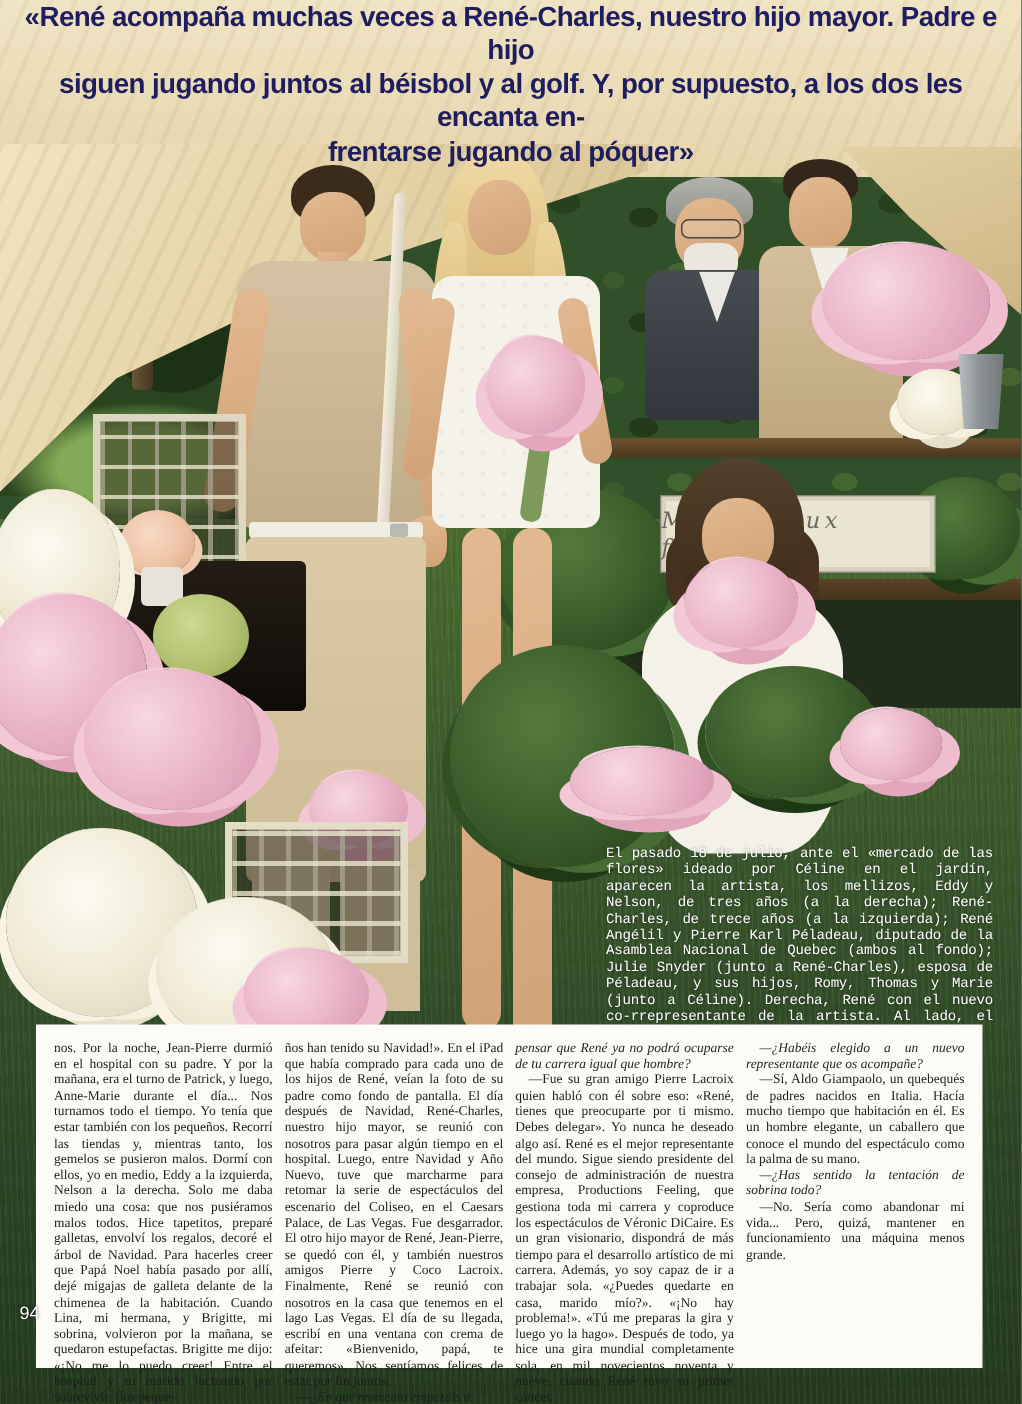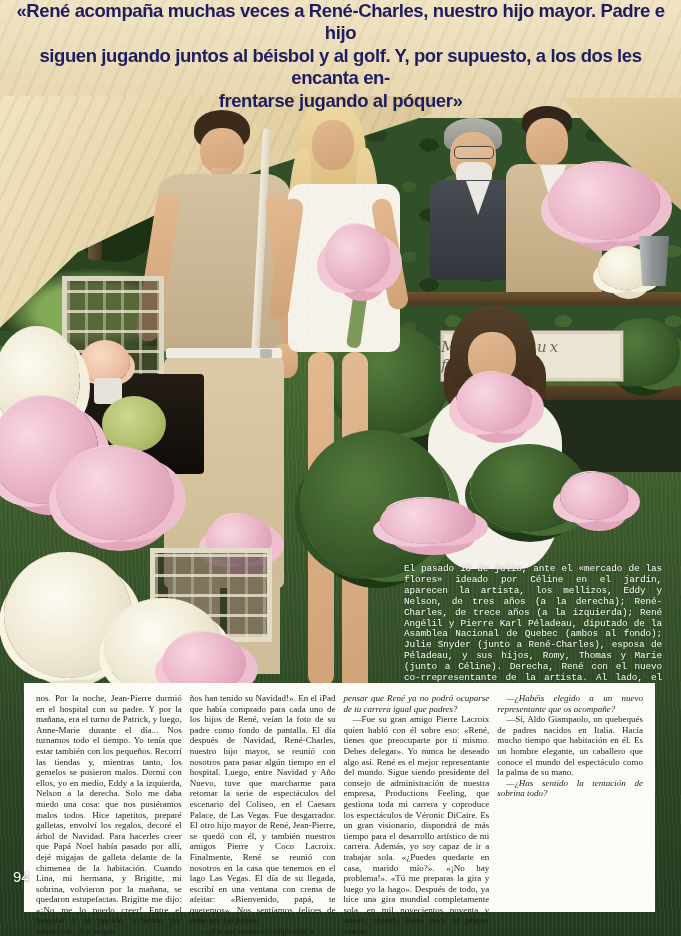--- a/index.html
+++ b/index.html
@@ -82,21 +82,21 @@
   .cols{display:flex;gap:8px;}
   .col{width:146px;font-size:9px;line-height:10.6px;color:#1e1e1e;text-align:justify;hyphens:auto;}
   .col p{margin:0;}
   .col p.indent{text-indent:9px;}
   .col p.italic{font-style:italic;}
   .credits{position:absolute;right:12px;bottom:7px;text-align:right;
     font-family:"Liberation Sans",sans-serif;font-size:7.6px;line-height:9.4px;
     color:#3a3a3a;white-space:pre-line;letter-spacing:-.1px;}
 
   .pagenum{position:absolute;left:13px;top:868px;color:#fff;
-    font-family:"Liberation Sans",sans-serif;font-size:15px;text-shadow:0 0 2px rgba(0,0,0,.6);}
+    font-family:"Liberation Sans",sans-serif;font-size:12px;text-shadow:0 0 2px rgba(0,0,0,.6);}
 </style>
 </head>
 <body>
 
 <div class="page">
 
   <div class="scene">
     <div class="grass"></div>
     <div class="grass-tex"></div>
     <div class="hedge"></div>
@@ -206,26 +206,27 @@
   <div class="textbox">
     <div class="cols">
       <div class="col">
           <p class="">nos. Por la noche, Jean-Pierre durmió en el hospital con su padre. Y por la mañana, era el turno de Patrick, y luego, Anne-Marie durante el día... Nos turnamos todo el tiempo. Yo tenía que estar también con los pequeños. Recorrí las tiendas y, mientras tanto, los gemelos se pusieron malos. Dormí con ellos, yo en medio, Eddy a la izquierda, Nelson a la derecha. Solo me daba miedo una cosa: que nos pusiéramos malos todos. Hice tapetitos, preparé galletas, envolví los regalos, decoré el árbol de Navidad. Para hacerles creer que Papá Noel había pasado por allí, dejé migajas de galleta delante de la chimenea de la habitación. Cuando Lina, mi hermana, y Brigitte, mi sobrina, volvieron por la mañana, se quedaron estupefactas. Brigitte me dijo: «¡No me lo puedo creer! Entre el hospital y tu marido luchando por sobrevivir, ¡los peque-</p>
         </div>
       <div class="col">
           <p class="">ños han tenido su Navidad!». En el iPad que había comprado para cada uno de los hijos de René, veían la foto de su padre como fondo de pantalla. El día después de Navidad, René-Charles, nuestro hijo mayor, se reunió con nosotros para pasar algún tiempo en el hospital. Luego, entre Navidad y Año Nuevo, tuve que marcharme para retomar la serie de espectáculos del escenario del Coliseo, en el Caesars Palace, de Las Vegas. Fue desgarrador. El otro hijo mayor de René, Jean-Pierre, se quedó con él, y también nuestros amigos Pierre y Coco Lacroix. Finalmente, René se reunió con nosotros en la casa que tenemos en el lago Las Vegas. El día de su llegada, escribí en una ventana con crema de afeitar: «Bienvenido, papá, te queremos». Nos sentíamos felices de estar por fin juntos.</p>
           <p class="italic indent">—¿En qué momento empezáis a</p>
         </div>
       <div class="col">
-          <p class="italic ">pensar que René ya no podrá ocuparse de tu carrera igual que padres?</p>
+          <p class="italic ">pensar que René ya no podrá ocuparse de tu carrera igual que hombre?</p>
           <p class="indent">—Fue su gran amigo Pierre Lacroix quien habló con él sobre eso: «René, tienes que preocuparte por ti mismo. Debes delegar». Yo nunca he deseado algo así. René es el mejor representante del mundo. Sigue siendo presidente del consejo de administración de nuestra empresa, Productions Feeling, que gestiona toda mi carrera y coproduce los espectáculos de Véronic DiCaire. Es un gran visionario, dispondrá de más tiempo para el desarrollo artístico de mi carrera. Además, yo soy capaz de ir a trabajar sola. «¿Puedes quedarte en casa, marido mío?». «¡No hay problema!». «Tú me preparas la gira y luego yo la hago». Después de todo, ya hice una gira mundial completamente sola, en mil novecientos noventa y nueve, cuando René tuvo su primer cáncer.</p>
         </div>
       <div class="col">
           <p class="italic indent">—¿Habéis elegido a un nuevo representante que os acompañe?</p>
           <p class="indent">—Sí, Aldo Giampaolo, un quebequés de padres nacidos en Italia. Hacía mucho tiempo que habitación en él. Es un hombre elegante, un caballero que conoce el mundo del espectáculo como la palma de su mano.</p>
           <p class="italic indent">—¿Has sentido la tentación de sobrina todo?</p>
+          <p class="indent">—No. Sería como abandonar mi vida... Pero, quizá, mantener en funcionamiento una máquina menos grande.</p>
         </div>
     </div>
   </div>
 
   <div class="pagenum">94</div>
 
 </div>
 
 </body></html>

